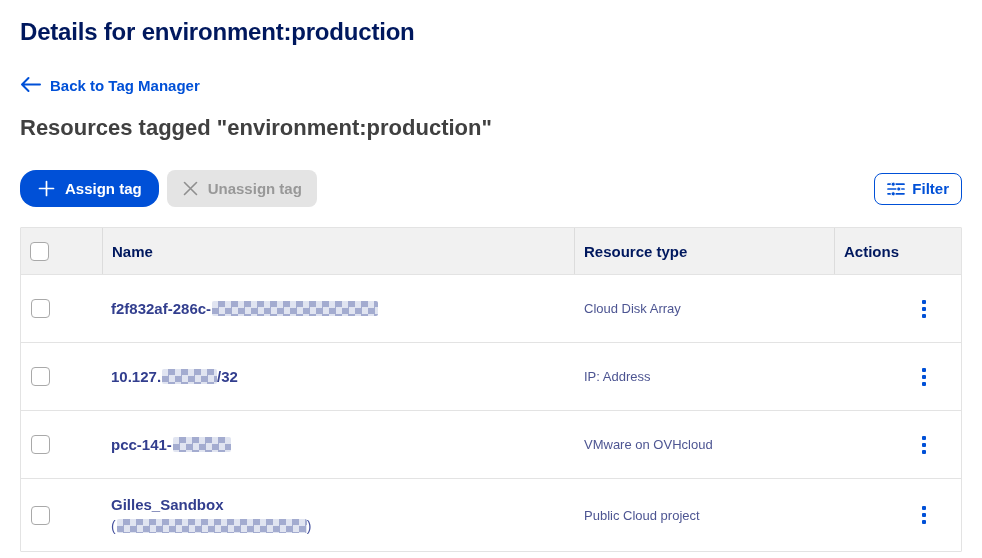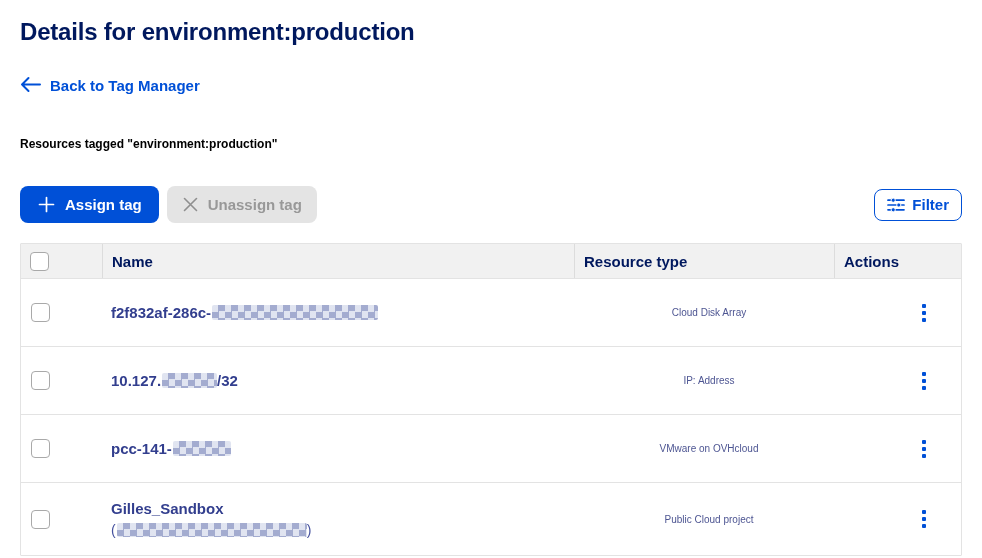--- a/index.html
+++ b/index.html
@@ -24,24 +24,24 @@
     align-items: flex-start;
     gap: 9px;
     color: #0050d7;
     font-size: 15px;
     font-weight: 700;
     text-decoration: none;
     cursor: pointer;
     line-height: 20px;
   }
   .subtitle {
-    margin-top: 37px;
-    font-size: 12px;
-    font-weight: 700;
-    color: #000000;
+    margin-top: 21px;
+    font-size: 22px;
+    font-weight: 700;
+    color: #404040;
     line-height: 20px;
   }
 
   
   .toolbar {
     margin-top: 32px;
     display: flex;
     justify-content: space-between;
     align-items: center;
   }
@@ -56,20 +56,21 @@
     font-size: 15px;
     font-weight: 700;
     cursor: pointer;
     line-height: 1;
   }
   .btn-primary {
     background: #0050d7;
     color: #ffffff;
     height: 37px;
     padding: 4px 17px;
+    border-radius: 16px;
   }
   .btn-disabled {
     background: #e4e4e4;
     color: #989898;
     height: 37px;
     padding: 16px 15px;
     cursor: default;
   }
   .btn-outline {
     background: #ffffff;
@@ -87,21 +88,21 @@
     border: 1px solid #e3e3e3;
     border-radius: 1px;
   }
   .tr {
     display: grid;
     grid-template-columns: 81px 472px 260px 1fr;
     align-items: center;
   }
   .thead {
     background: #f1f1f1;
-    height: 34px;
+    height: 46px;
   }
   .thead .th {
     font-size: 15px;
     font-weight: 700;
     color: #00185e;
     padding-left: 9px;
     height: 100%;
     display: flex;
     align-items: center;
   }
@@ -122,21 +123,21 @@
     border-radius: 4px;
     background: #ffffff;
     cursor: pointer;
     display: inline-block;
   }
 
   .name-cell { padding-left: 9px; font-size: 15px; font-weight: 700; color: #323e8e; }
   .name-line { display: flex; align-items: center; }
   .id-line { margin-top: 5px; font-size: 14px; font-weight: 400; color: #45519e; display: flex; align-items: center; }
 
-  .type-cell { padding-left: 10px; font-size: 10px; font-weight: 400; color: #4d5592; text-align: center; }
+  .type-cell { padding-left: 10px; font-size: 13px; font-weight: 400; color: #4d5592; }
 
   .actions-cell { display: flex; justify-content: flex-end; padding-right: 31px; }
   .kebab {
     background: none; border: none; cursor: pointer;
     display: flex; flex-direction: column; gap: 3px;
     padding: 4px;
   }
   .kebab .dot { width: 4px; height: 4px; background: #0050d7; border-radius: 1px; }
 
   

